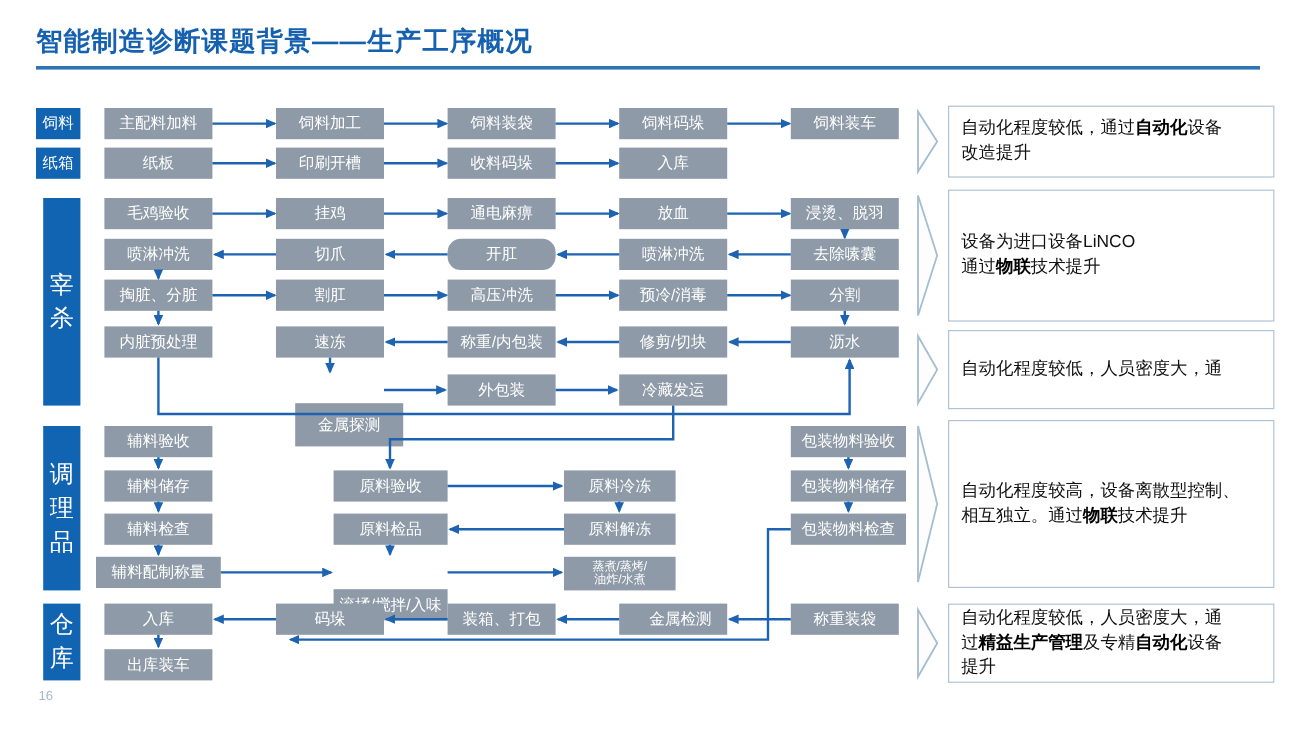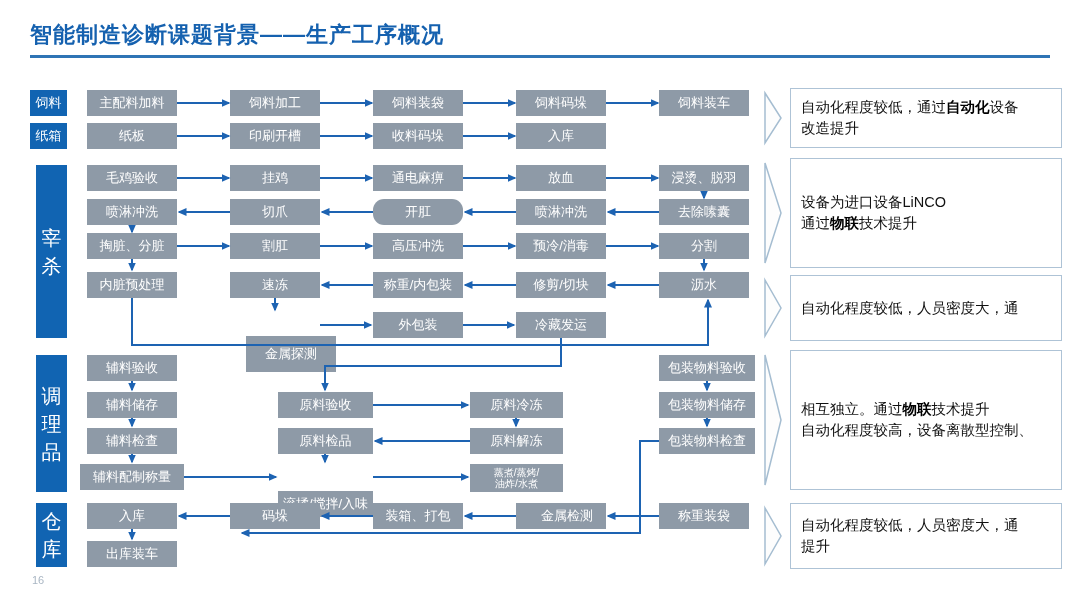--- a/index.html
+++ b/index.html
@@ -178,25 +178,26 @@
       <svg class="chev" width="22" height="66" style="left: 764px; top: 275px;">
         <polygon points="1,5 17,33 1,61"></polygon>
       </svg>
       <div class="ann" style="left: 790px; top: 275px; width: 272px; height: 66px;">
         <div class="ann-line"><span>自动化程度较低，人员密度大，通</span></div>
       </div>
       <svg class="chev" width="22" height="140" style="left: 764px; top: 350px;">
         <polygon points="1,5 17,70 1,135"></polygon>
       </svg>
       <div class="ann" style="left: 790px; top: 350px; width: 272px; height: 140px;">
+        <div class="ann-line"><span>自动化程度较高，设备离散型控制、</span></div>
         <div class="ann-line"><span>相互独立。通过</span><b>物联</b><span>技术提升</span></div>
-        <div class="ann-line"><span>自动化程度较高，设备离散型控制、</span></div>
       </div>
       <svg class="chev" width="22" height="66" style="left: 764px; top: 503px;">
         <polygon points="1,5 17,33 1,61"></polygon>
       </svg>
       <div class="ann" style="left: 790px; top: 503px; width: 272px; height: 66px;">
         <div class="ann-line"><span>自动化程度较低，人员密度大，通</span></div>
+        <div class="ann-line"><span>过</span><b>精益生产管理</b><span>及专精</span><b>自动化</b><span>设备</span></div>
         <div class="ann-line"><span>提升</span></div>
       </div>
     </div>
   <div id="page-number">16</div>
 </div>
 
 </body></html>

